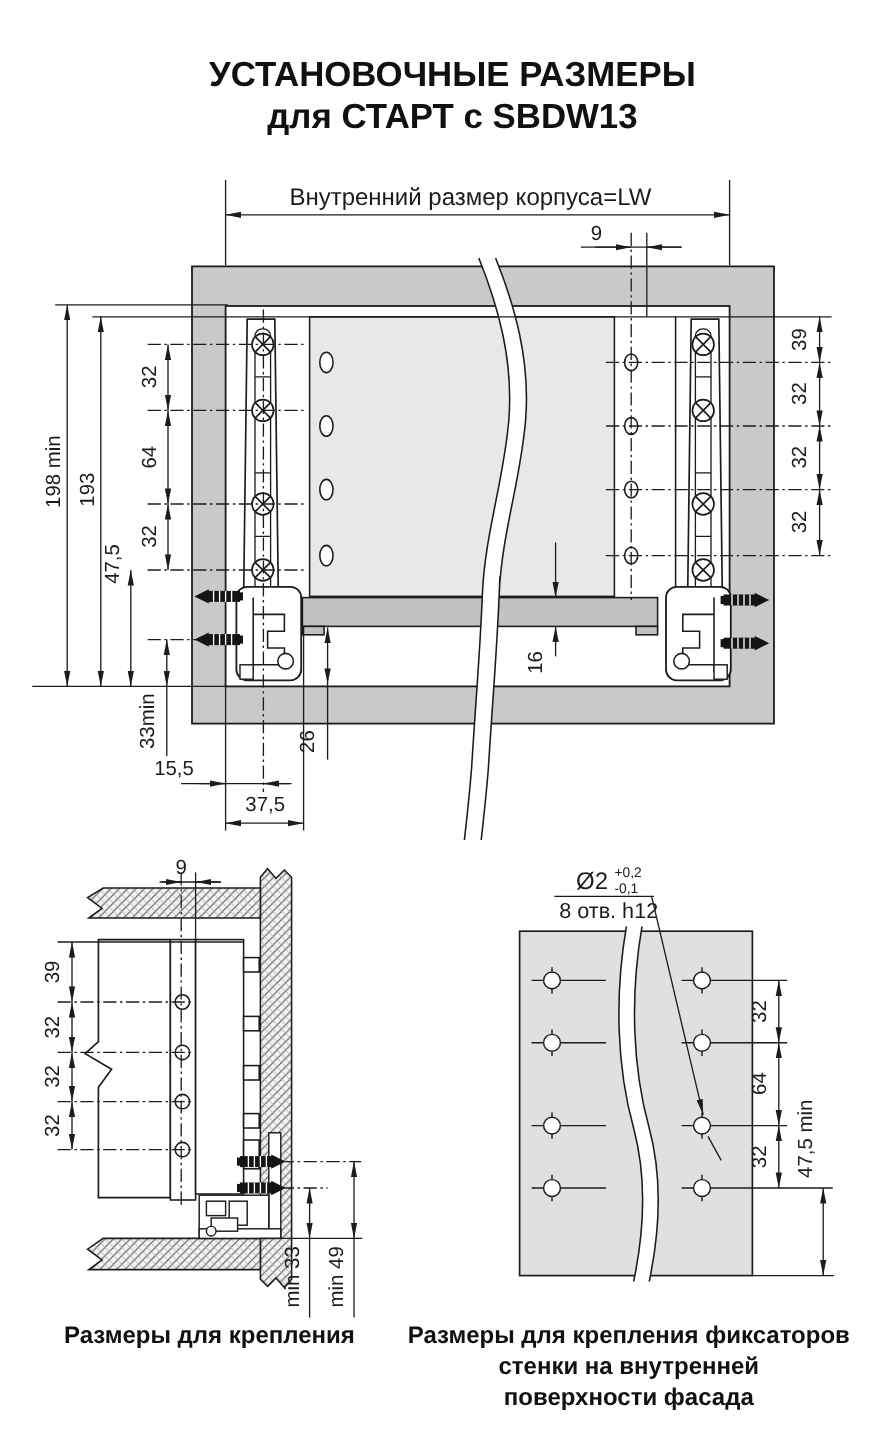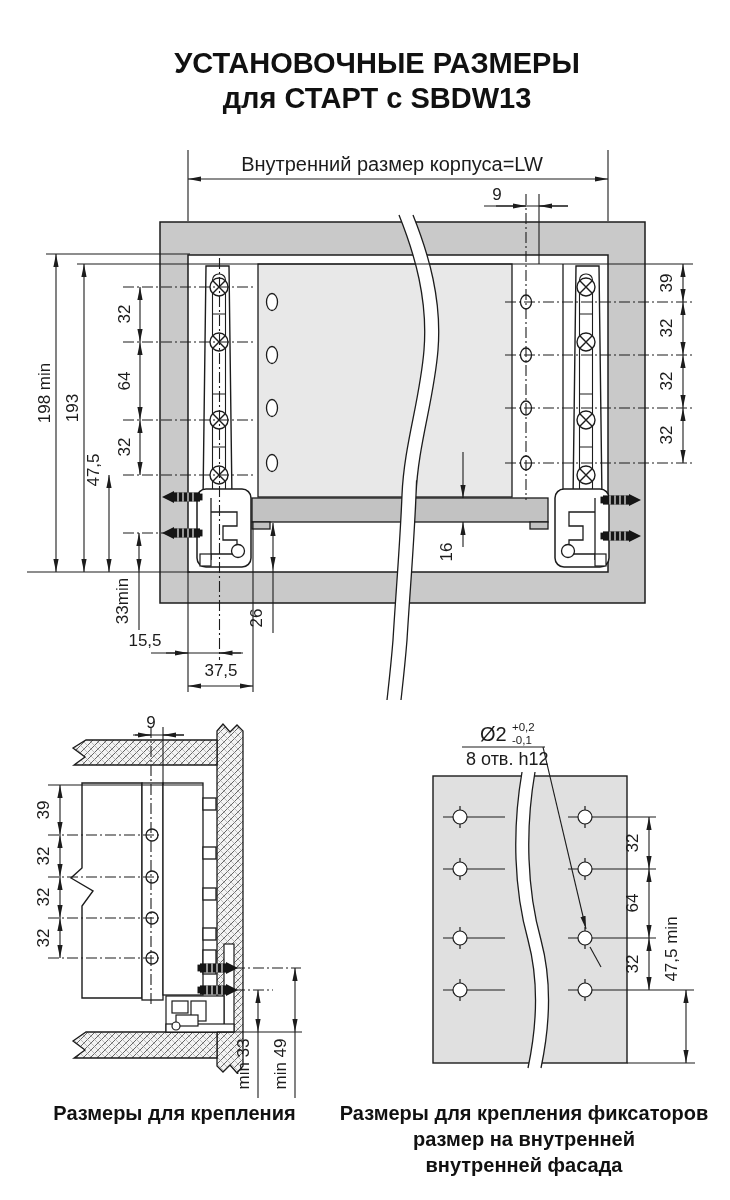--- a/index.html
+++ b/index.html
@@ -314,17 +314,17 @@
 <div id="title">
   <div>УСТАНОВОЧНЫЕ РАЗМЕРЫ</div>
   <div>для СТАРТ с SBDW13</div>
 </div>
 
 <div id="cap-left" class="caption">
   <div>Размеры для крепления</div>
 </div>
 <div id="cap-right" class="caption">
   <div>Размеры для крепления фиксаторов</div>
-  <div>размер на внутренней</div>
-  <div>внутренней фасада</div>
+  <div>стенки на внутренней</div>
+  <div>поверхности фасада</div>
 </div>
 
 </div>
 
 </body></html>

